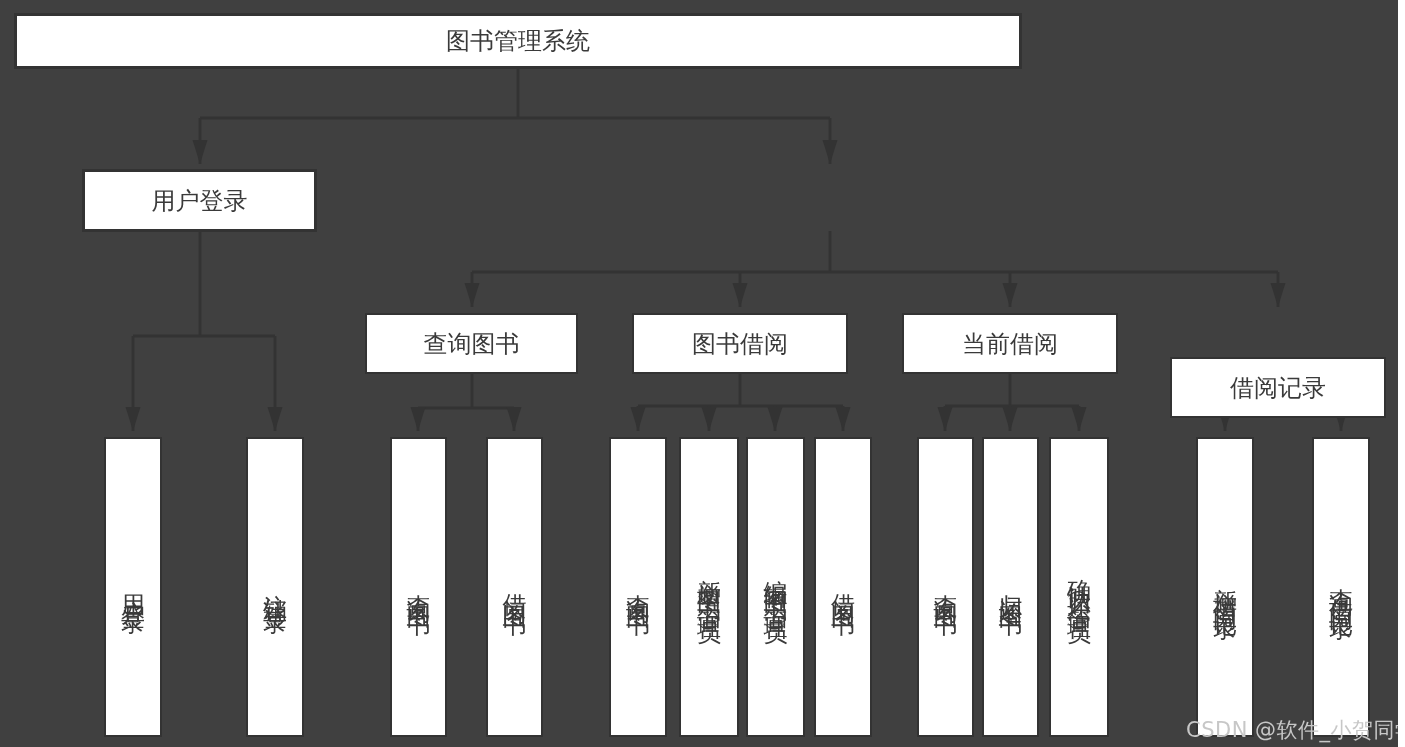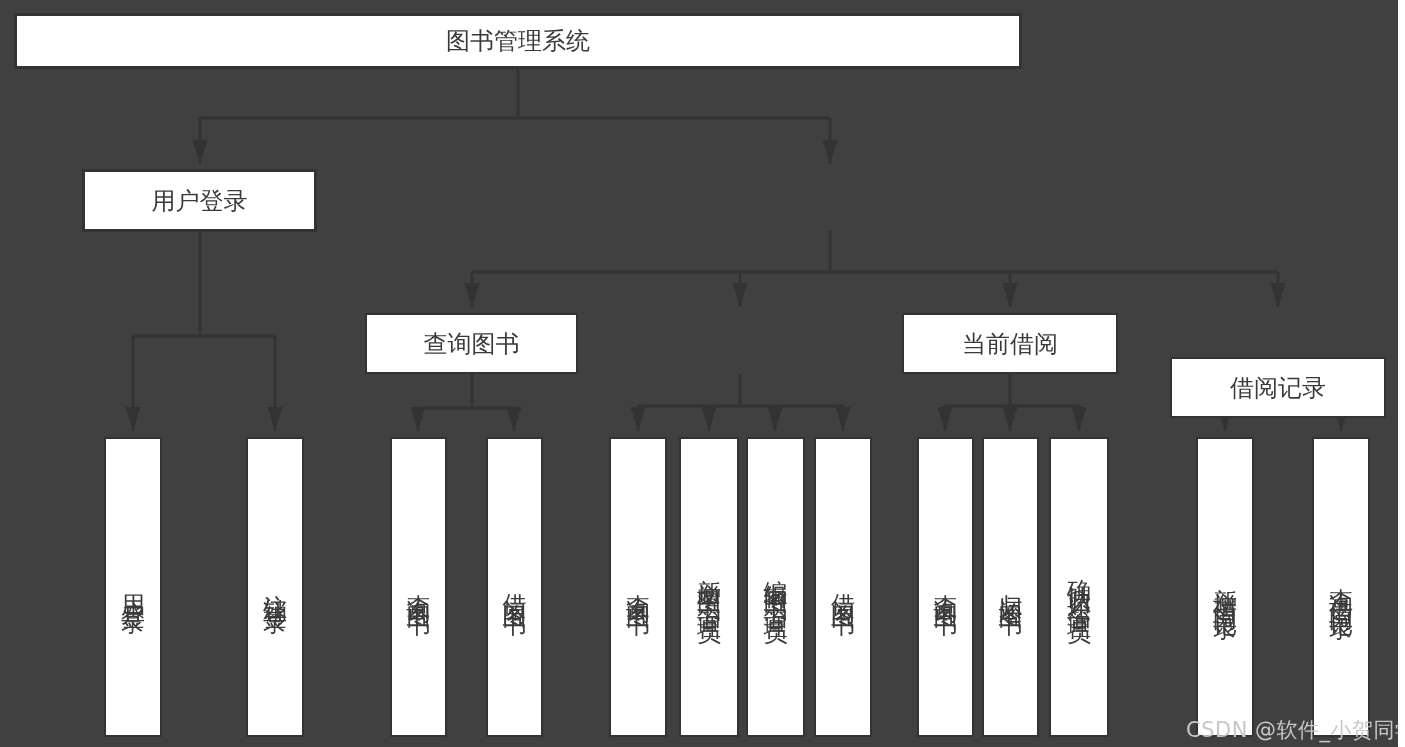--- a/index.html
+++ b/index.html
@@ -114,20 +114,23 @@
     <span>图书管理系统</span>
   </div>
 
   <div class="box" style="left:82px; top:169px; width:235px; height:63px;">
     <span>用户登录</span>
   </div>
 
   <div class="box lvl3" style="left:365px; top:313px; width:213px; height:61px;">
     <span>查询图书</span>
   </div>
+  <div class="box lvl3" style="left:632px; top:313px; width:216px; height:61px;">
+    <span>图书借阅</span>
+  </div>
   <div class="box lvl3" style="left:902px; top:313px; width:216px; height:61px;">
     <span>当前借阅</span>
   </div>
   <div class="box lvl3" style="left:1170px; top:313px; width:216px; height:61px;margin-top:44px;">
     <span>借阅记录</span>
   </div>
 
   <div class="vbox" style="left:104px; width:58px;">
     <span class="vtext">用户登录</span>
   </div>

